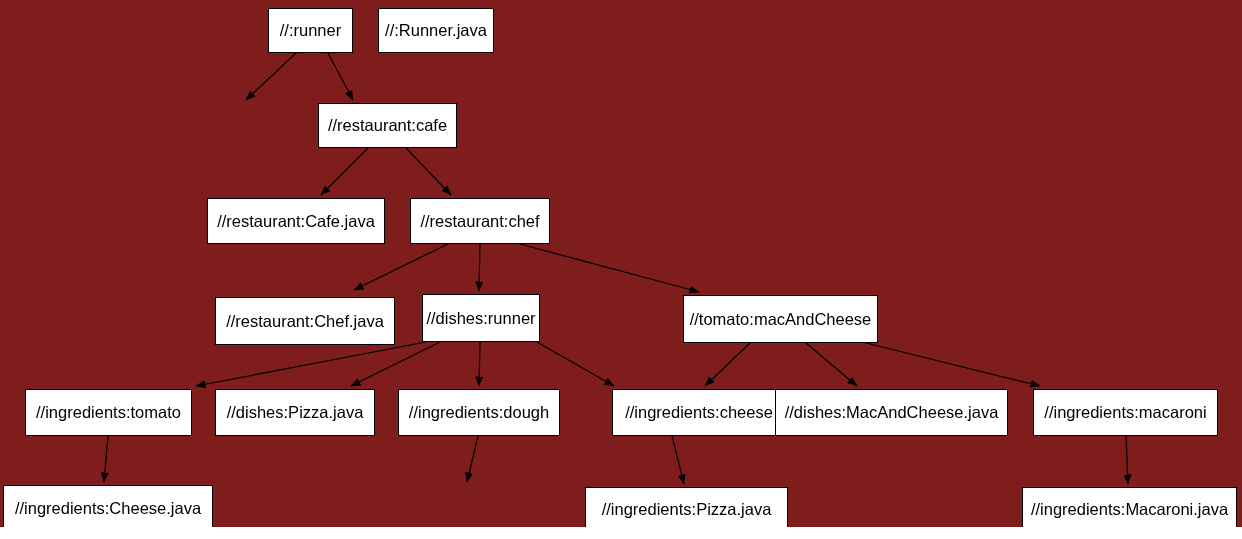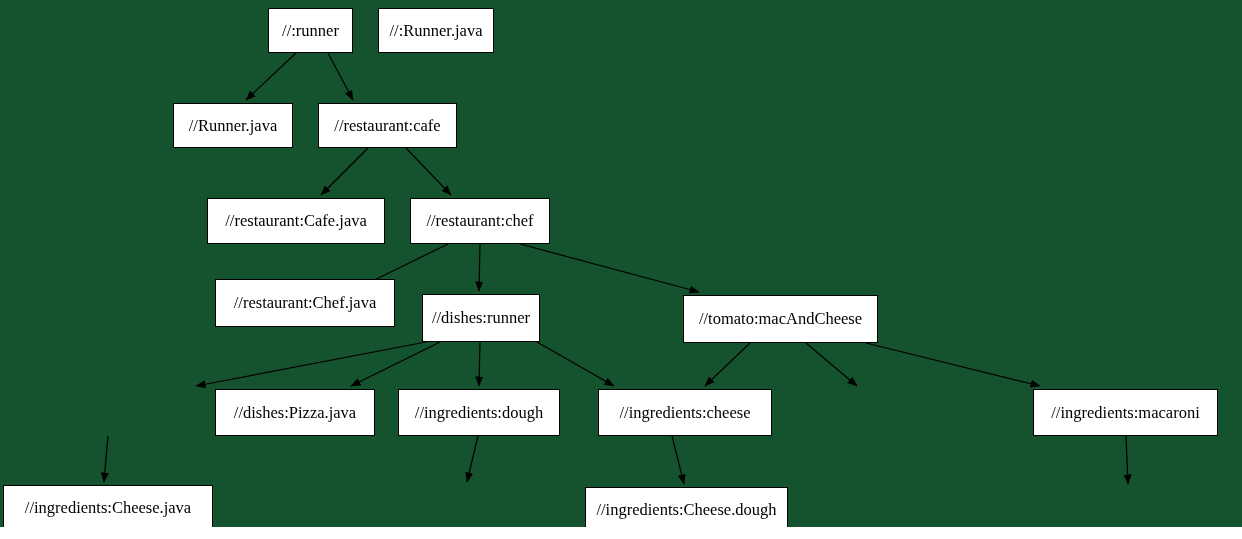--- a/index.html
+++ b/index.html
@@ -1,21 +1,21 @@
 <!DOCTYPE html>
 <html><head>
 <meta charset="utf-8">
 <style>
   html, body { margin: 0; padding: 0; background: #ffffff; }
   .canvas {
     position: relative;
     width: 1242px;
     height: 527px;
-    background: #14532d;
-    font-family: Liberation Serif, serif;
+    background: #7f1d1d;
+    font-family: Liberation Sans, sans-serif;
     overflow: hidden;
   }
   .edges {
     position: absolute;
     left: 0; top: 0;
     width: 1242px; height: 539px;
   }
   .edges line { stroke: #000000; stroke-width: 1.2; }
   .node {
     position: absolute;
@@ -62,69 +62,75 @@
   </svg>
 
   <div class="node" style="left:268px;top:8px;width:85px;height:45px">
     <span>//:runner</span>
   </div>
 
   <div class="node" style="left:378px;top:8px;width:116px;height:45px">
     <span>//:Runner.java</span>
   </div>
 
-  <div class="node" style="left:173px;top:103px;width:120px;height:45px">
-    <span>//Runner.java</span>
-  </div>
 
   <div class="node" style="left:318px;top:103px;width:139px;height:45px">
     <span>//restaurant:cafe</span>
   </div>
 
   <div class="node" style="left:207px;top:198px;width:178px;height:46px">
     <span>//restaurant:Cafe.java</span>
   </div>
 
   <div class="node" style="left:410px;top:198px;width:140px;height:46px">
     <span>//restaurant:chef</span>
   </div>
 
-  <div class="node" style="left:215px;top:279px;width:180px;height:48px">
+  <div class="node" style="left:215px;top:297px;width:180px;height:48px">
     <span>//restaurant:Chef.java</span>
   </div>
 
   <div class="node" style="left:422px;top:294px;width:118px;height:48px">
     <span>//dishes:runner</span>
   </div>
 
   <div class="node" style="left:683px;top:295px;width:195px;height:48px">
     <span>//tomato:macAndCheese</span>
   </div>
 
+  <div class="node" style="left:25px;top:389px;width:167px;height:47px">
+    <span>//ingredients:tomato</span>
+  </div>
 
   <div class="node" style="left:398px;top:389px;width:162px;height:47px">
     <span>//ingredients:dough</span>
   </div>
 
   <div class="node" style="left:215px;top:389px;width:160px;height:47px">
     <span>//dishes:Pizza.java</span>
   </div>
 
-  <div class="node" style="left:598px;top:389px;width:174px;height:47px">
+  <div class="node" style="left:612px;top:389px;width:174px;height:47px">
     <span>//ingredients:cheese</span>
   </div>
 
+  <div class="node" style="left:775px;top:389px;width:233px;height:47px">
+    <span>//dishes:MacAndCheese.java</span>
+  </div>
 
   <div class="node" style="left:1033px;top:389px;width:185px;height:47px">
     <span>//ingredients:macaroni</span>
   </div>
 
   <div class="node" style="left:3px;top:485px;width:210px;height:46px">
     <span>//ingredients:Cheese.java</span>
   </div>
 
 
   <div class="node" style="left:585px;top:487px;width:203px;height:45px">
-    <span>//ingredients:Cheese.dough</span>
+    <span>//ingredients:Pizza.java</span>
   </div>
 
+  <div class="node" style="left:1022px;top:487px;width:215px;height:44px">
+    <span>//ingredients:Macaroni.java</span>
+  </div>
 
 </div>
 
 </body></html>

